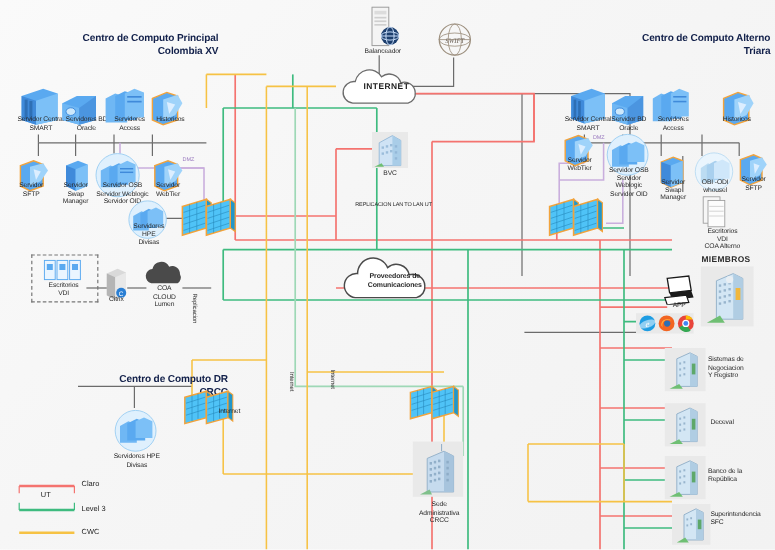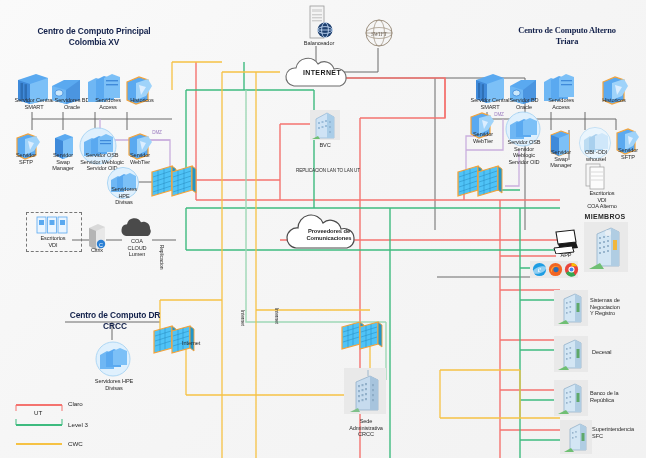--- a/index.html
+++ b/index.html
@@ -3,21 +3,21 @@
 <meta charset="utf-8">
 <style>
   html,body{margin:0;padding:0;background:#fff;}
   body{width:646px;height:458px;position:relative;overflow:hidden;
        font-family:"Liberation Sans",sans-serif;
        background:linear-gradient(135deg,#fafafa 0%,#f6f6f6 40%,#f2f2f2 100%);}
   #stage{position:absolute;inset:0;width:646px;height:458px;}
   .lbl{position:absolute;font-size:5.6px;line-height:6.6px;color:#2a2a2a;text-align:center;
        white-space:pre-line;letter-spacing:-0.1px;}
   .title{position:absolute;font-size:8.4px;line-height:10.5px;font-weight:bold;color:#12204a;
-         text-align:center;white-space:pre-line;letter-spacing:-0.1px;}
+         text-align:right;white-space:pre-line;letter-spacing:-0.1px;}
   svg.net{position:absolute;left:0;top:0;width:646px;height:458px;pointer-events:none;}
   .shadowbox{position:absolute;background:#e9e9e9;}
   .legend-lbl{position:absolute;font-size:6.2px;color:#222;}
 </style>
 </head>
 <body>
 
 <div id="stage">
 
   <svg class="net" viewBox="0 0 646 458">
@@ -340,21 +340,21 @@
   </svg>
   <div class="lbl" style="left:308px;top:142px;width:34px;">BVC</div>
   <div class="lbl" style="left:268px;top:168px;width:120px;font-size:4.6px;">REPLICACION LAN TO LAN UT</div>
 
   <svg style="position:absolute;left:278px;top:212px;" width="100" height="40">
     <path d="M18 36 a10 10 0 0 1 2 -20 a13 13 0 0 1 25 -5 a11 11 0 0 1 18 6 a10 10 0 0 1 13 9 a9 9 0 0 1 -7 10 Z" fill="#ffffff" stroke="#4a4a4a" stroke-width="1.2"></path>
   </svg>
   <div class="lbl" style="left:294px;top:228px;width:70px;font-size:5.8px;font-weight:bold;">Proveedores de
 Comunicaciones</div>
 
-  <div class="title" style="left:492px;top:26px;width:150px;font-family:Liberation Serif, serif;">Centro de Computo Alterno
+  <div class="title" style="left:492px;top:26px;width:150px;">Centro de Computo Alterno
 Triara</div>
 
   <svg style="position:absolute;left:472px;top:72px;" width="34" height="34">
     <polygon points="4,8 21,2 32,6 32,27 15,31 4,27" fill="#5aa9f0"></polygon>
     <polygon points="4,8 15,12 15,31 4,27" fill="#3f8ada"></polygon>
     <polygon points="15,12 32,6 32,27 15,31" fill="#7cc0f7"></polygon>
     <rect x="6" y="11" width="2.2" height="15" fill="#2e6fb5"></rect>
     <rect x="9.8" y="12.2" width="2.2" height="15" fill="#2e6fb5"></rect>
   </svg>
   <div class="lbl" style="left:460px;top:97px;width:60px;">Servidor Central

